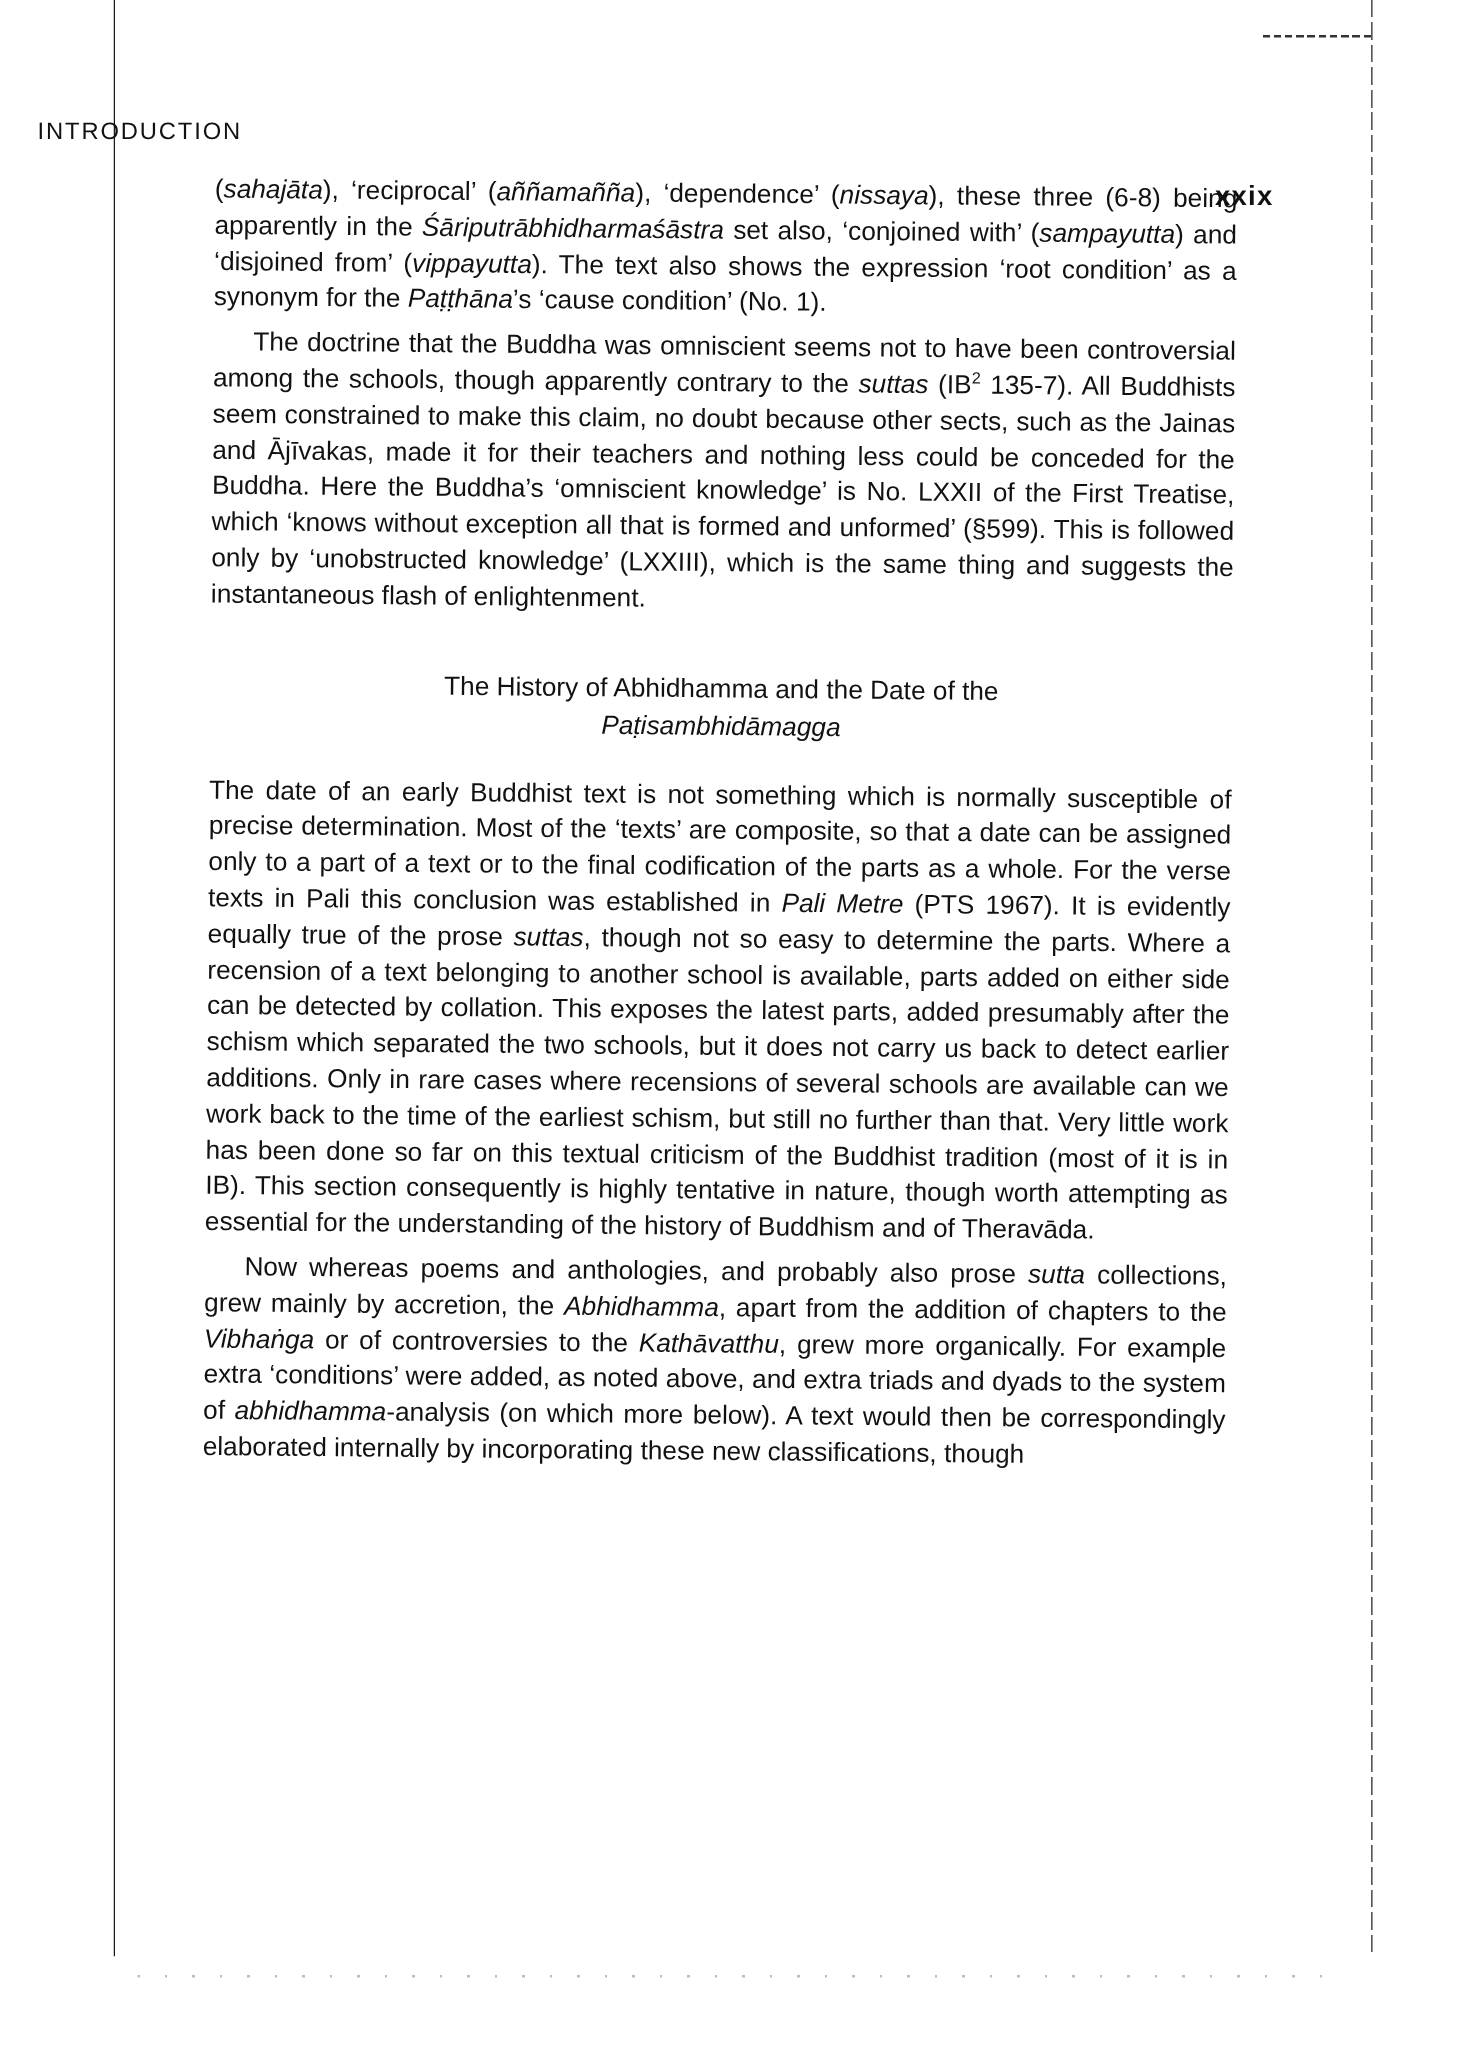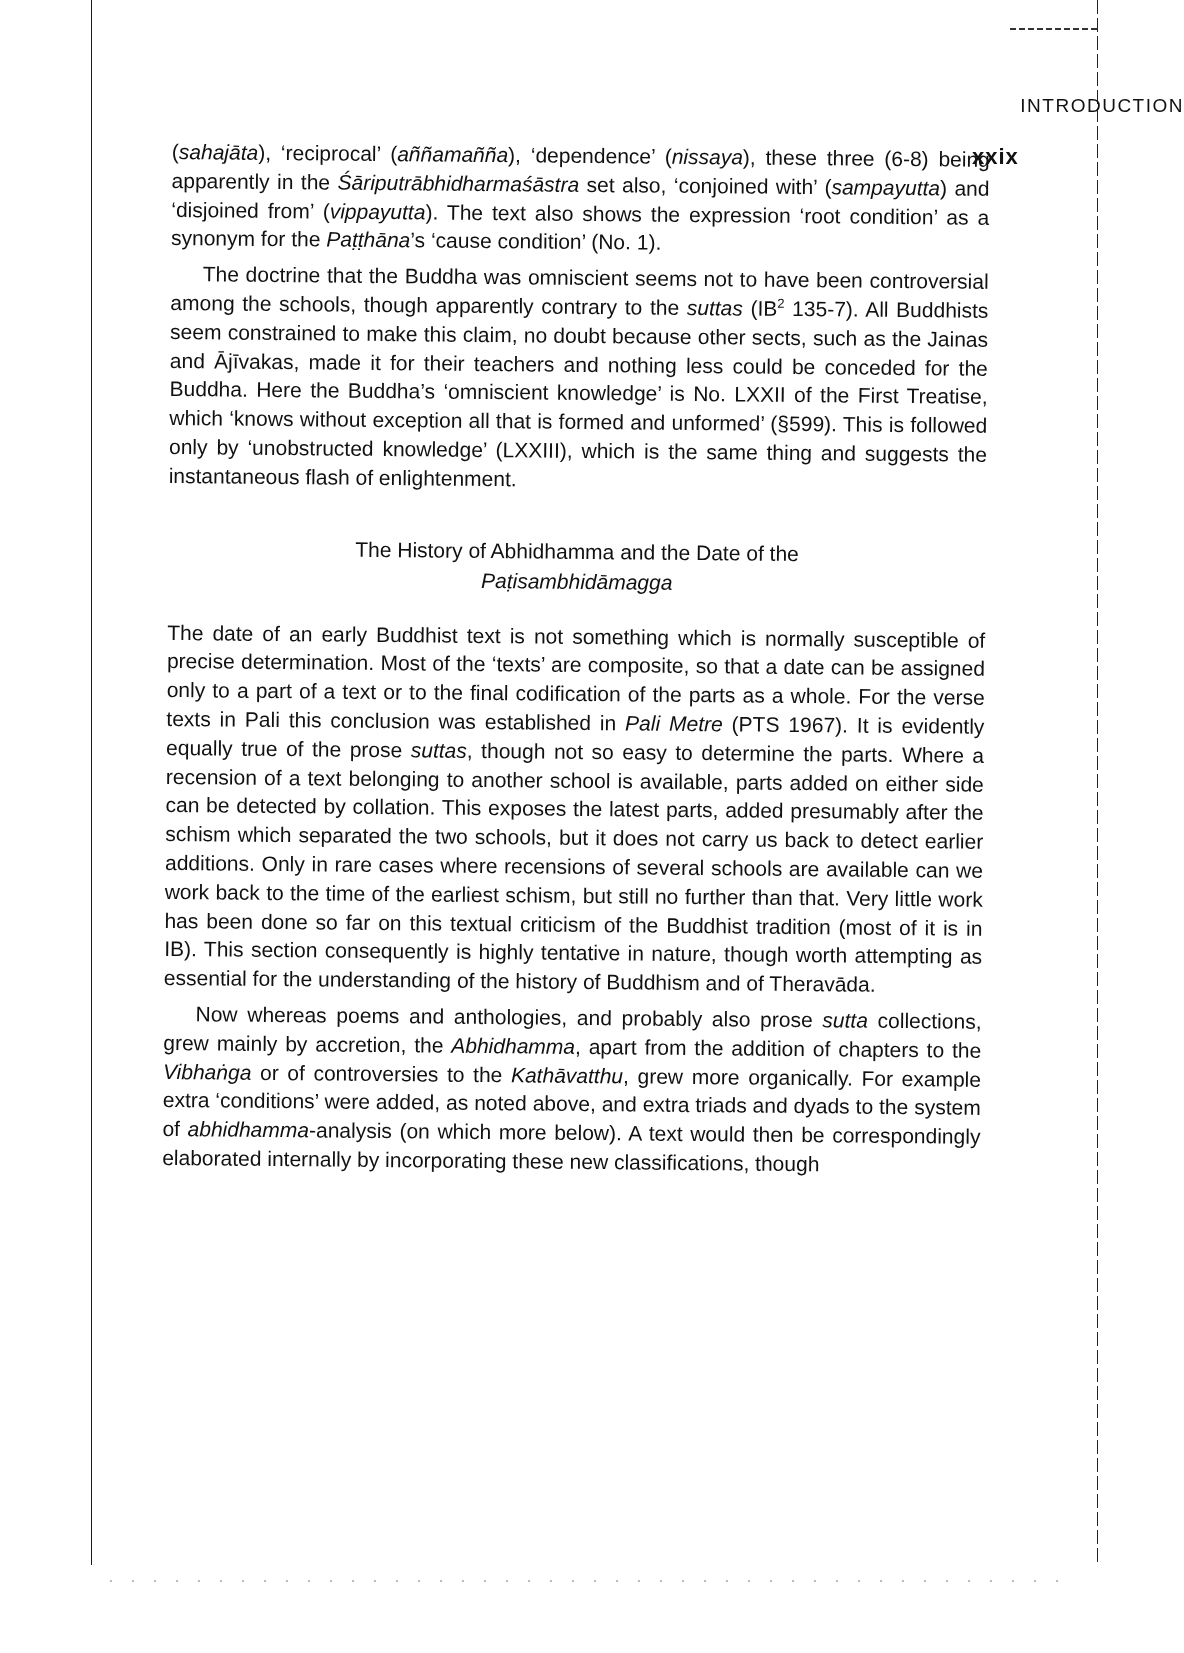--- a/index.html
+++ b/index.html
@@ -45,21 +45,21 @@
       top: 1580px;
       width: 960px;
       height: 2px;
       background: repeating-linear-gradient(to right, #bbb 0 2px, transparent 2px 22px);
     }
     .running-head {
       position: absolute;
       left: 0;
       width: 1184px;
       top: 95px;
-      text-align: right;
+      text-align: left;
       font-size: 19px;
       letter-spacing: 1.5px;
     }
     .running-head span {
       margin-left: 30px;
     }
     .folio {
       position: absolute;
       left: 972px;
       top: 112px;

